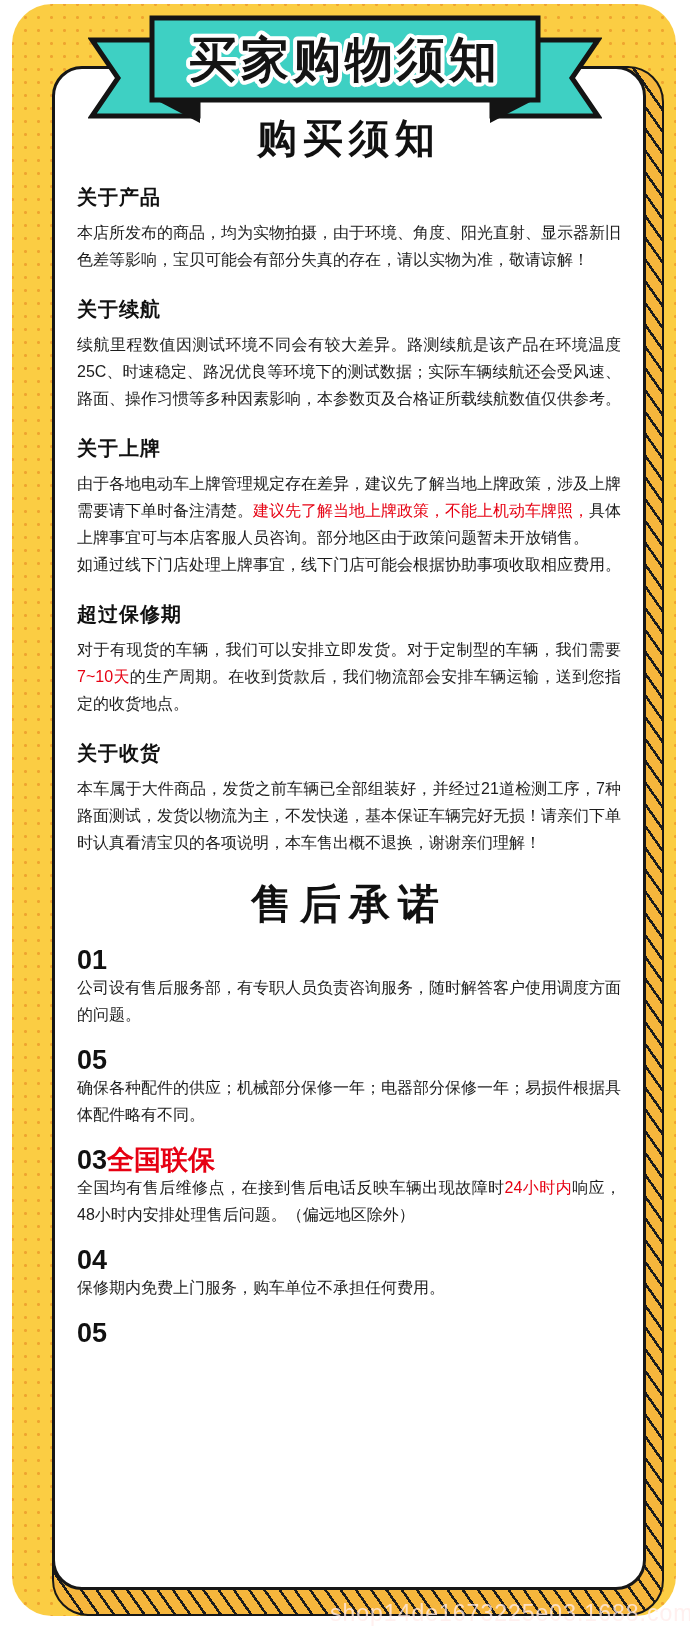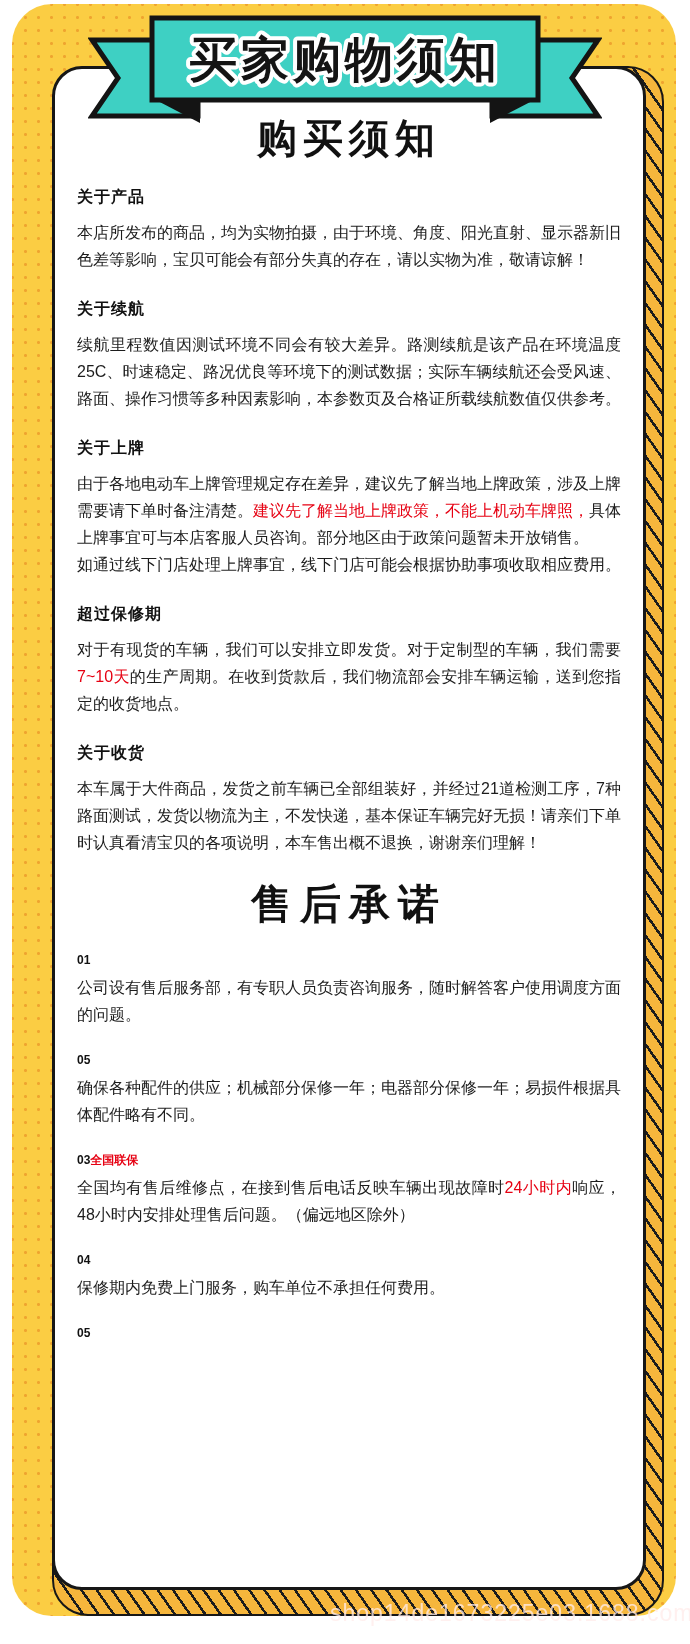--- a/index.html
+++ b/index.html
@@ -29,28 +29,28 @@
   .card{
     position:absolute;left:52px;top:66px;width:594px;height:1524px;
     box-sizing:border-box;background:#ffffff;border:3px solid #171717;border-radius:30px;
     padding:46px 22px 0 22px;overflow:hidden;
   }
 
   .main-title{font-size:40px;line-height:46px;font-weight:700;letter-spacing:6px;
     text-align:center;margin:0 0 14px 0;color:#111;}
 
   .section{margin-top:20px;}
-  .sec-heading{font-size:16px;line-height:32px;font-weight:700;color:#111;margin:0 0 6px 0;letter-spacing:1px;}
+  .sec-heading{font-size:20px;line-height:32px;font-weight:700;color:#111;margin:0 0 6px 0;letter-spacing:1px;}
   .body{font-size:16px;line-height:27px;font-weight:400;color:var(--ink);margin:0;text-align:justify;}
   .red{color:var(--red);}
 
   .as-title{font-size:41px;line-height:48px;font-weight:700;letter-spacing:8px;
     text-align:center;color:#111;margin:24px 0 14px 0;}
   .as-item{margin-top:18px;}
-  .as-num{font-size:12px;line-height:28px;font-weight:700;color:#111;}
+  .as-num{font-size:27px;line-height:28px;font-weight:700;color:#111;}
 
   .ribbon{position:absolute;left:88px;top:6px;width:514px;height:122px;}
   .ribbon .tail{fill:var(--teal);stroke:#141414;stroke-width:5;}
   .ribbon .fold{fill:#141414;}
   .ribbon .band{fill:var(--teal);stroke:#141414;stroke-width:5;}
   .ribbon text{font-family:"Liberation Sans",sans-serif;font-size:48px;font-weight:700;
     letter-spacing:4px;fill:#141414;stroke:#ffffff;stroke-width:8;paint-order:stroke;
     stroke-linejoin:round;}
 
   .watermark{position:absolute;left:330px;top:1600px;font-size:23px;letter-spacing:1px;

